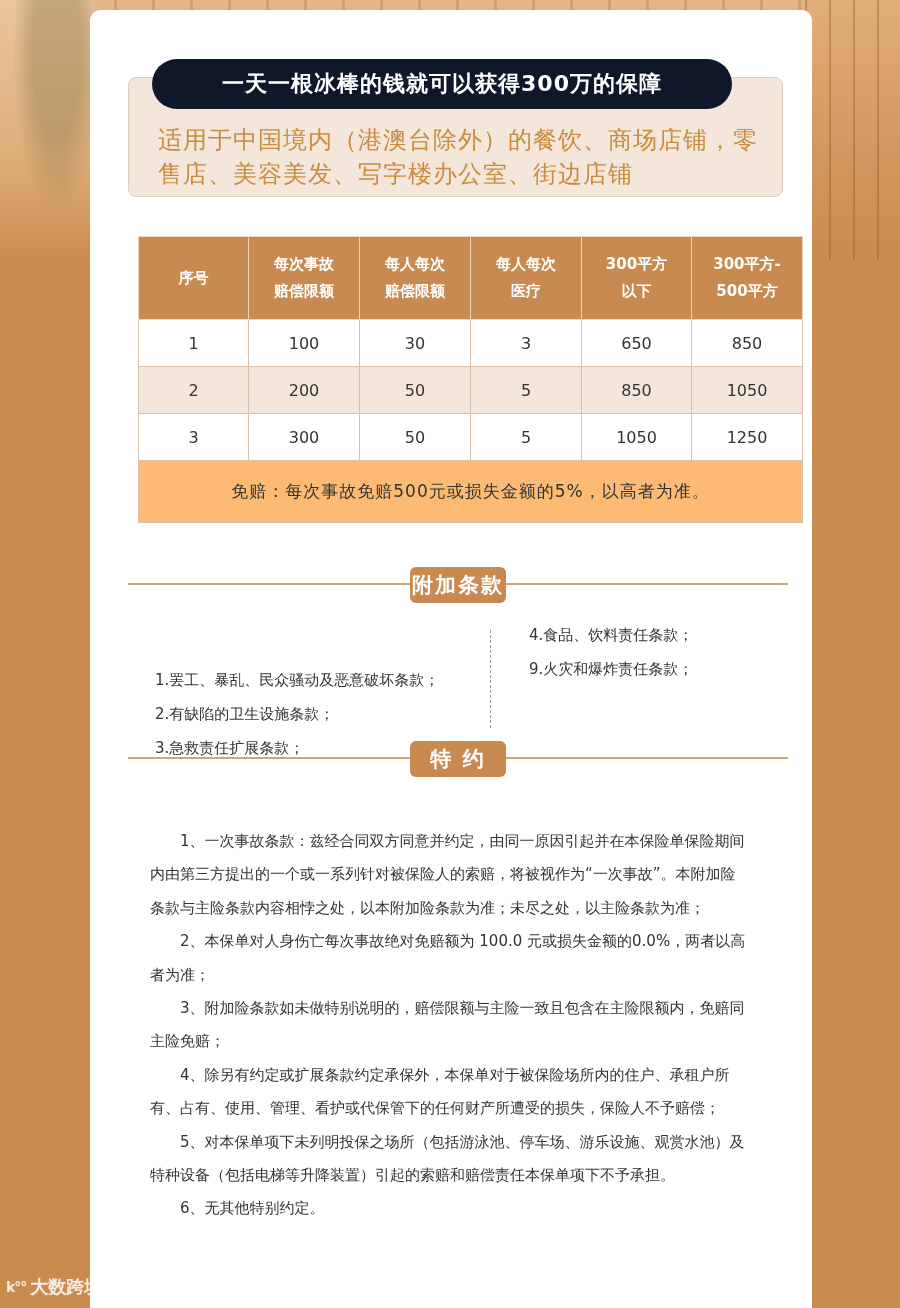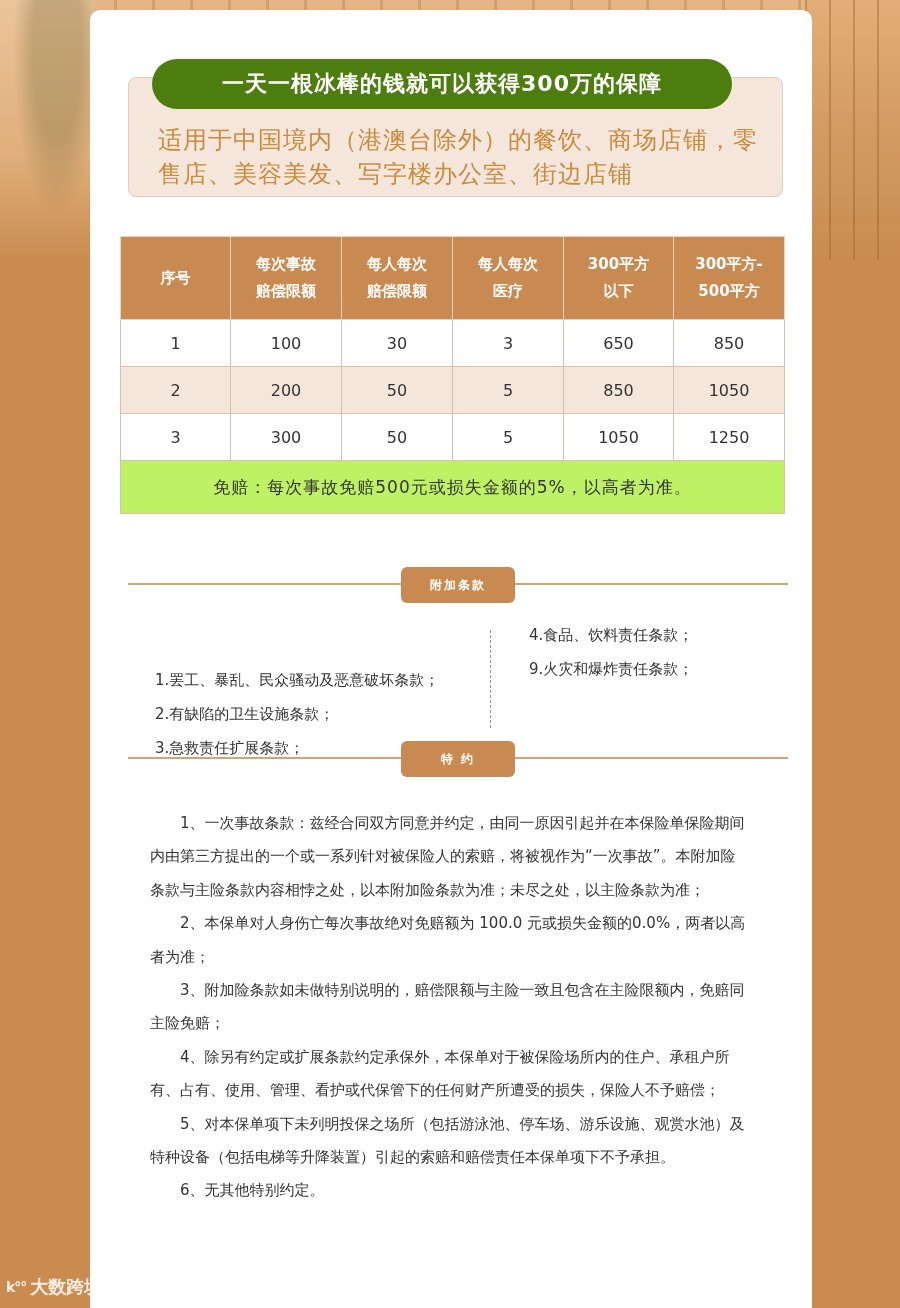--- a/index.html
+++ b/index.html
@@ -34,36 +34,36 @@
     }
     
     .intro-box {
       position: absolute; left: 38px; top: 67px; width: 655px; height: 120px;
       background: #f4e6da;
       border: 1px solid #e3cdb8;
       border-radius: 8px;
     }
     .headline-pill {
       position: absolute; left: 62px; top: 49px; width: 580px; height: 50px;
-      background: #4d7c0f;
+      background: #0f172a;
       border-radius: 25px;
       color: #ffffff;
       font-size: 22px; font-weight: bold;
       display: flex; align-items: center; justify-content: center;
       letter-spacing: 1px;
     }
     .intro-text {
       position: absolute; left: 68px; top: 113px; width: 620px;
       font-size: 24px; line-height: 34px;
       color: #c98b3c;
       letter-spacing: 1px;
     }
     
     .coverage-table {
-      position: absolute; left: 30px; top: 226px; width: 664px;
+      position: absolute; left: 48px; top: 226px; width: 664px;
       border-collapse: collapse;
       table-layout: fixed;
       padding-left: 27px;
     }
     .coverage-table th, .coverage-table td {
       border: 1px solid #d9c2ad;
       text-align: center;
     }
     .coverage-table th {
       background: #c98a52;
@@ -72,59 +72,59 @@
       height: 83px; line-height: 27px;
       border-color: #e8d4c1;
     }
     .coverage-table td {
       font-size: 16px; color: #333333;
       height: 47px;
     }
     .coverage-table tr.row-odd td { background: #ffffff; }
     .coverage-table tr.row-even td { background: #f4e6da; }
     .coverage-table td.deductible {
-      background: #bef264;
-      height: 53px;
+      background: #fdba74;
+      height: 62px;
       font-size: 17px; color: #333;
       letter-spacing: 1px;
     }
     
     .section-divider {
       position: absolute; left: 38px; width: 660px; height: 36px;
     }
     .section-divider .line {
       position: absolute; left: 0; right: 0; top: 16px; height: 2px;
       background: #d4a572;
     }
     .section-divider .label {
       position: absolute; left: 50%; top: 0; transform: translateX(-50%);
-      width: 114px; height: 36px;
+      width: 96px; height: 36px;
       background: #c98a52;
       border-radius: 6px;
-      color: #ffffff; font-size: 12px; font-weight: bold;
+      color: #ffffff; font-size: 21px; font-weight: bold;
       display: flex; align-items: center; justify-content: center;
       letter-spacing: 2px;
     }
     
     .clauses {
       position: absolute; left: 38px; top: 608px; width: 660px; height: 110px;
     }
     .clause-col {
       position: absolute; top: 0; font-size: 15px; color: #333;
       line-height: 34px;
     }
     .clause-col.left { left: 27px; margin-top: 45px; }
     .clause-col.right { left: 387px; margin-left: 14px; }
     .clause-sep {
       position: absolute; left: 362px; top: 12px; height: 98px;
       border-left: 1px dashed #999999;
     }
     
     .special-terms {
-      position: absolute; left: 60px; top: 797px; width: 600px;
+      position: absolute; left: 60px; top: 815px; width: 600px;
       font-size: 15px; color: #333333;
       line-height: 33.4px;
     }
     .special-terms p { text-indent: 2em; }
     
     .watermark {
       position: absolute; left: 6px; top: 1275px;
       color: rgba(255,255,255,0.85);
       font-size: 18px; font-weight: bold;
       display: flex; align-items: center; gap: 4px;

